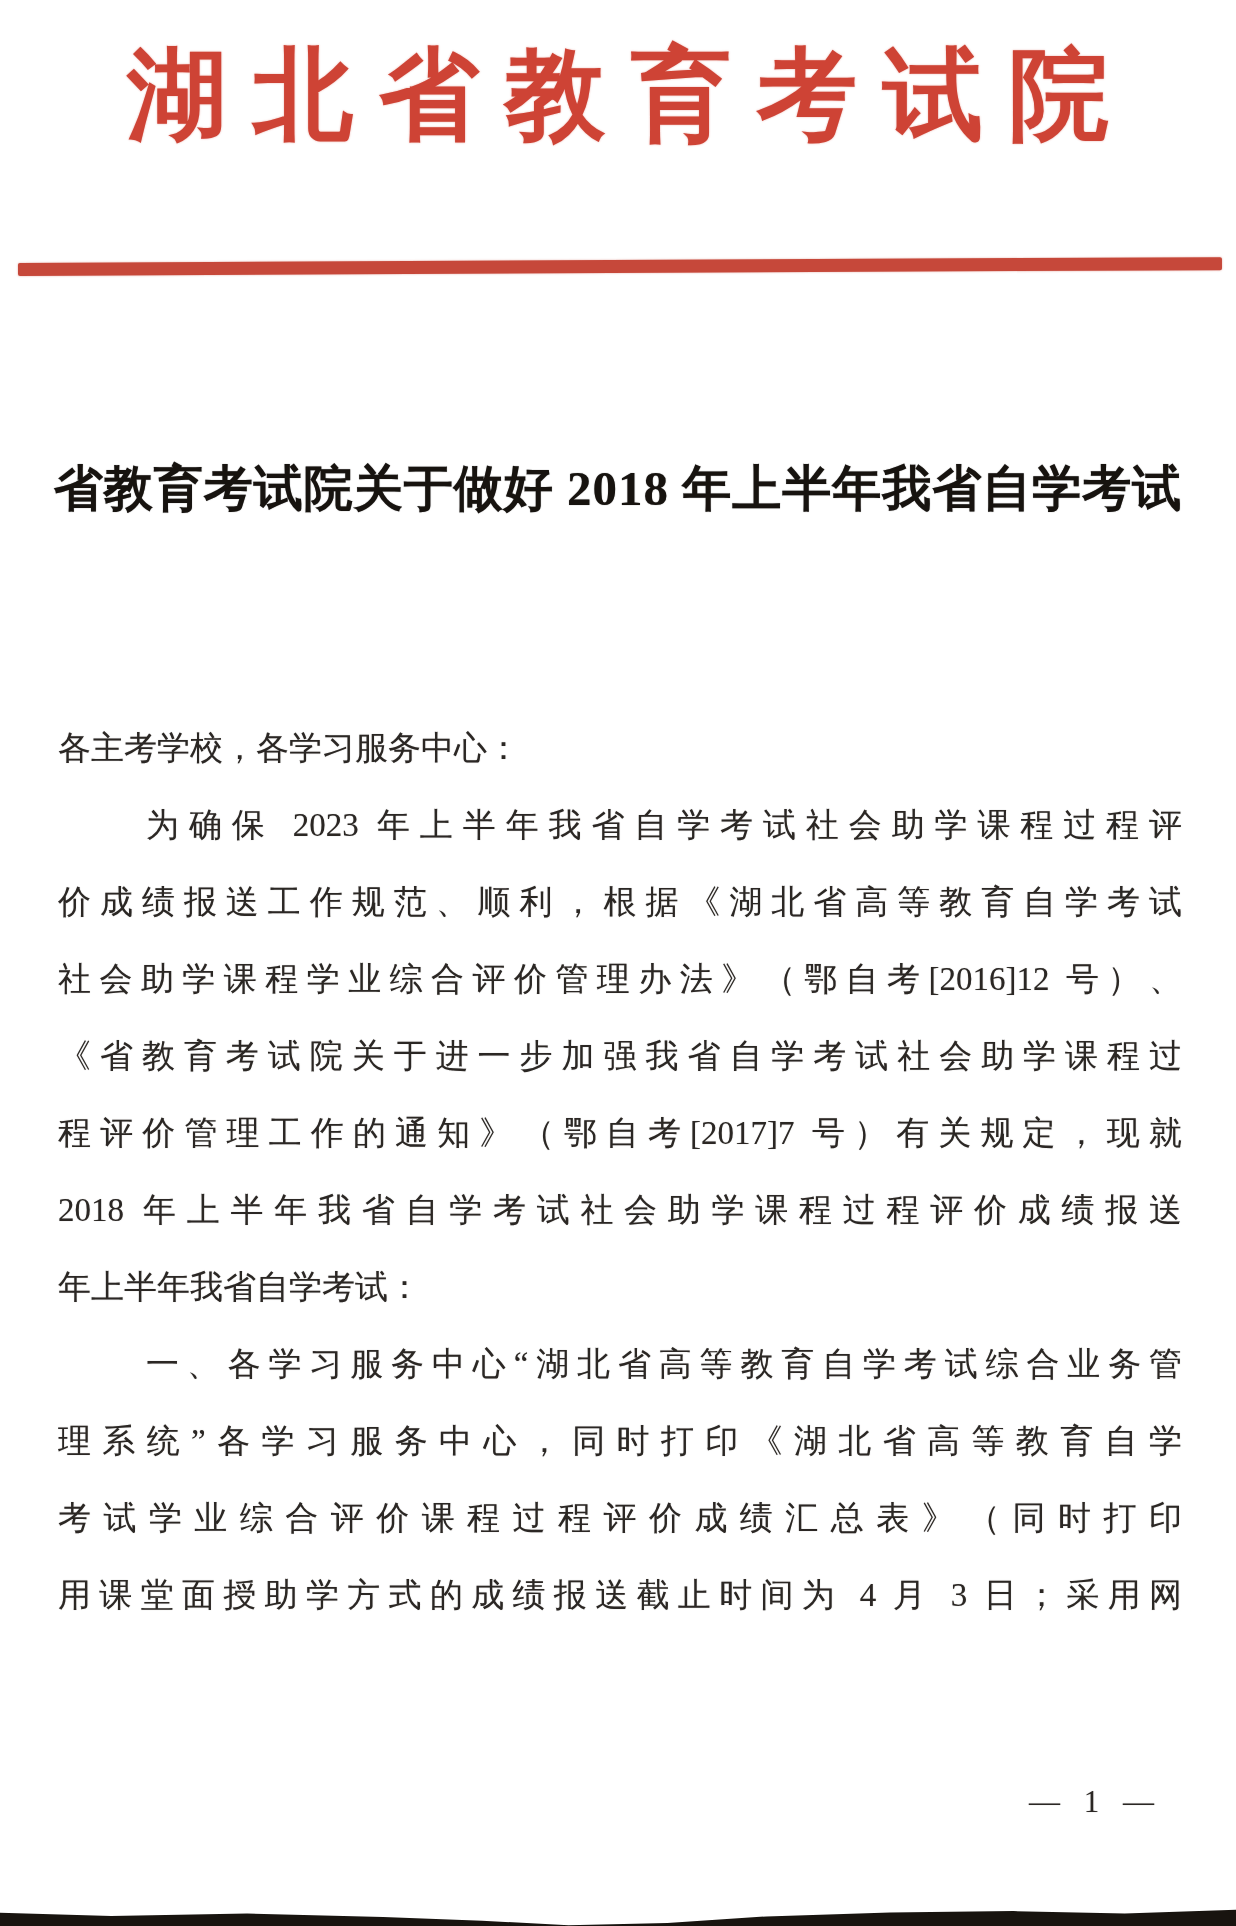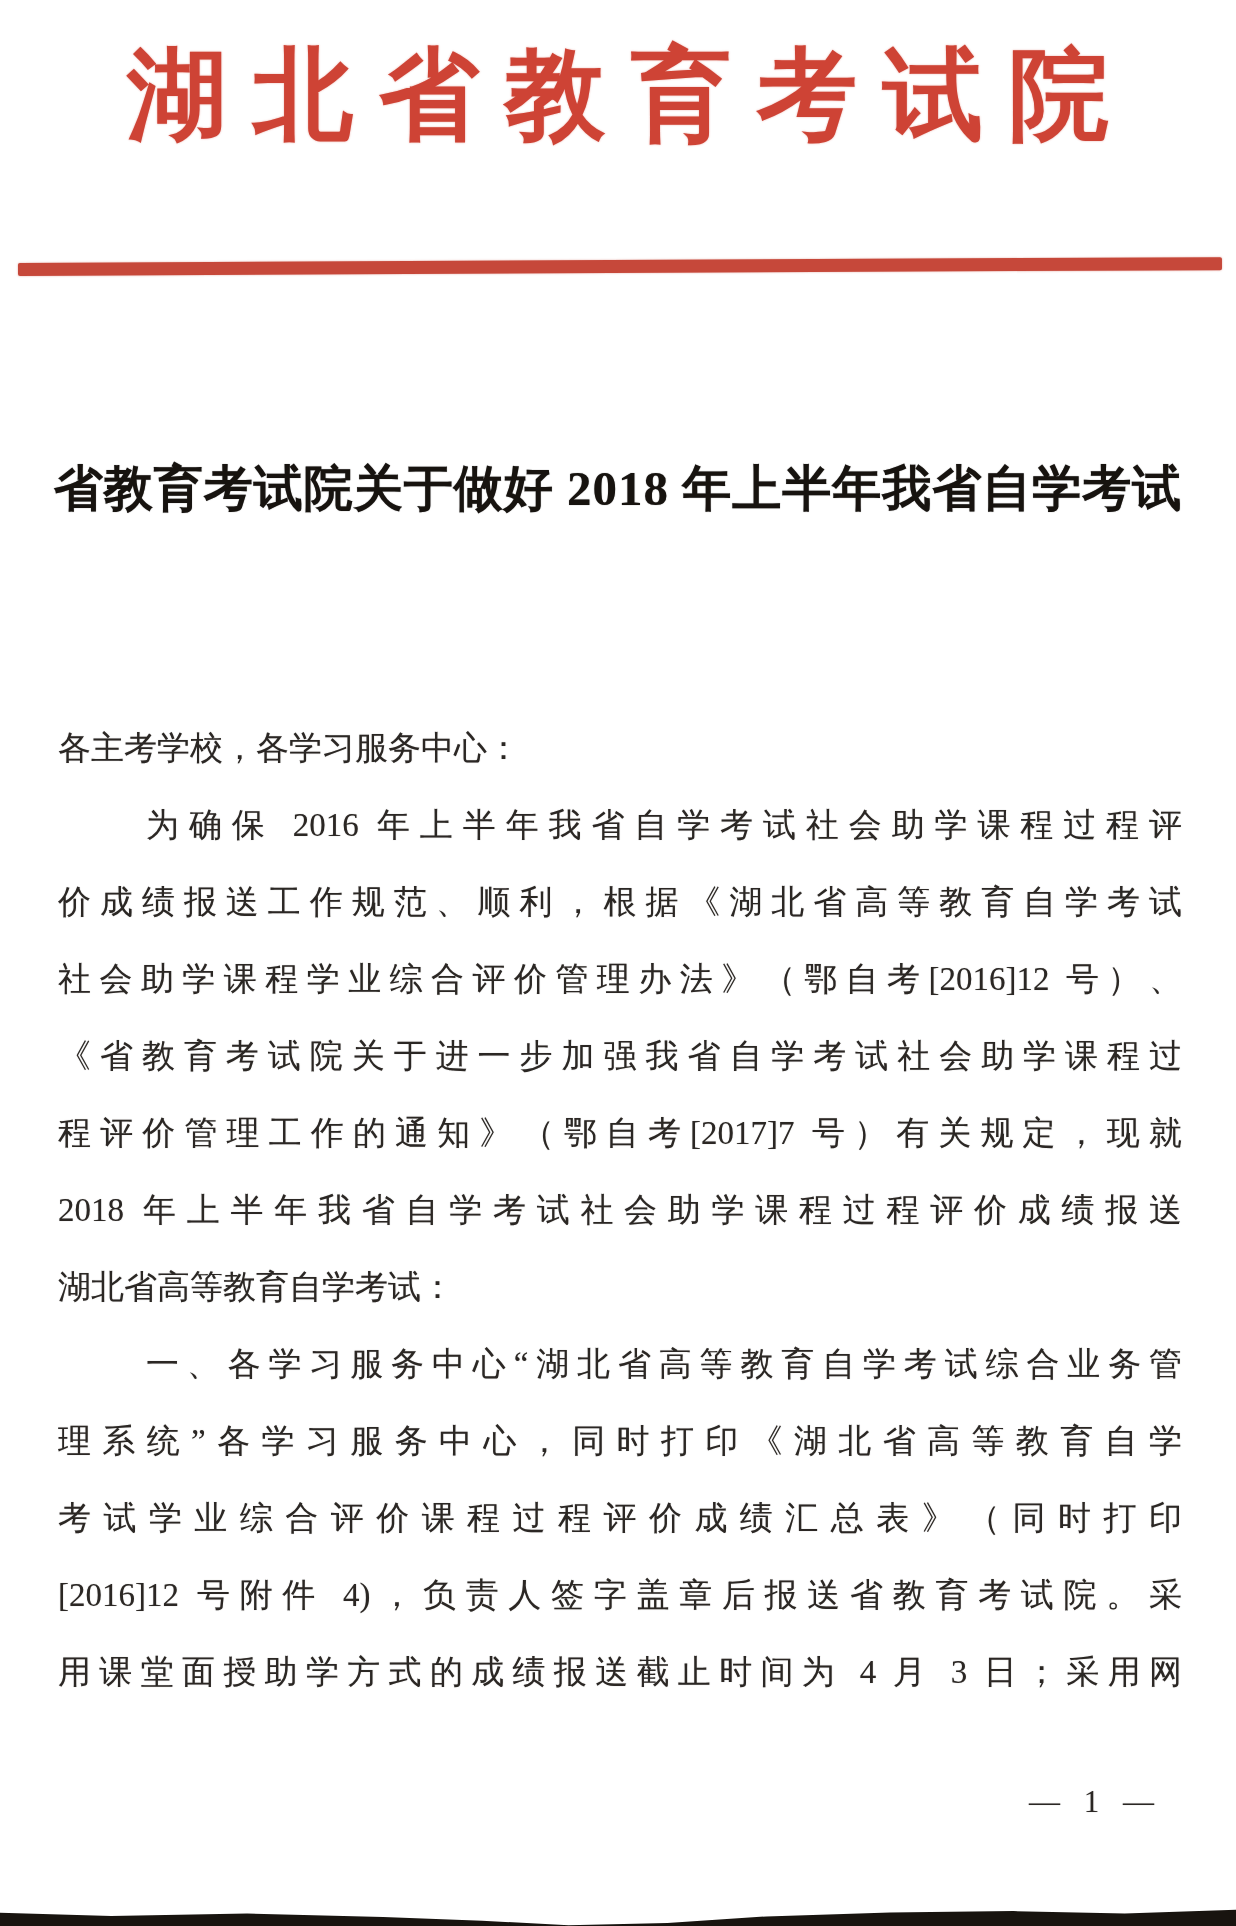--- a/index.html
+++ b/index.html
@@ -123,31 +123,30 @@
   <div class="letterhead">湖北省教育考试院</div>
 
   <div class="red-rule"></div>
 
   <div class="doc-title">
     <div>省教育考试院关于做好 2018 年上半年我省自学考试</div>
   </div>
 
   <div class="doc-body">
       <div class="body-line">各主考学校，各学习服务中心：</div>
-      <div class="body-line indent justify">为确保 2016 年上半年我省自学考试社会助学课程过程评</div>
+      <div class="body-line indent justify">为确保 2023 年上半年我省自学考试社会助学课程过程评</div>
       <div class="body-line justify">价成绩报送工作规范、顺利，根据《湖北省高等教育自学考试</div>
       <div class="body-line justify">社会助学课程学业综合评价管理办法》（鄂自考[2016]12 号）、</div>
       <div class="body-line justify">《省教育考试院关于进一步加强我省自学考试社会助学课程过</div>
       <div class="body-line justify">程评价管理工作的通知》（鄂自考[2017]7 号）有关规定，现就</div>
       <div class="body-line justify">2018 年上半年我省自学考试社会助学课程过程评价成绩报送</div>
-      <div class="body-line">湖北省高等教育自学考试：</div>
+      <div class="body-line">年上半年我省自学考试：</div>
       <div class="body-line indent justify">一、各学习服务中心“湖北省高等教育自学考试综合业务管</div>
       <div class="body-line justify">理系统”各学习服务中心，同时打印《湖北省高等教育自学</div>
       <div class="body-line justify">考试学业综合评价课程过程评价成绩汇总表》（同时打印</div>
-      <div class="body-line justify">[2016]12 号附件 4)，负责人签字盖章后报送省教育考试院。采</div>
       <div class="body-line justify">用课堂面授助学方式的成绩报送截止时间为 4 月 3 日；采用网</div>
     </div>
 
   <div class="page-number">— 1 —</div>
 
   <div class="scan-edge"></div>
 
 </div>
 
 </body></html>

